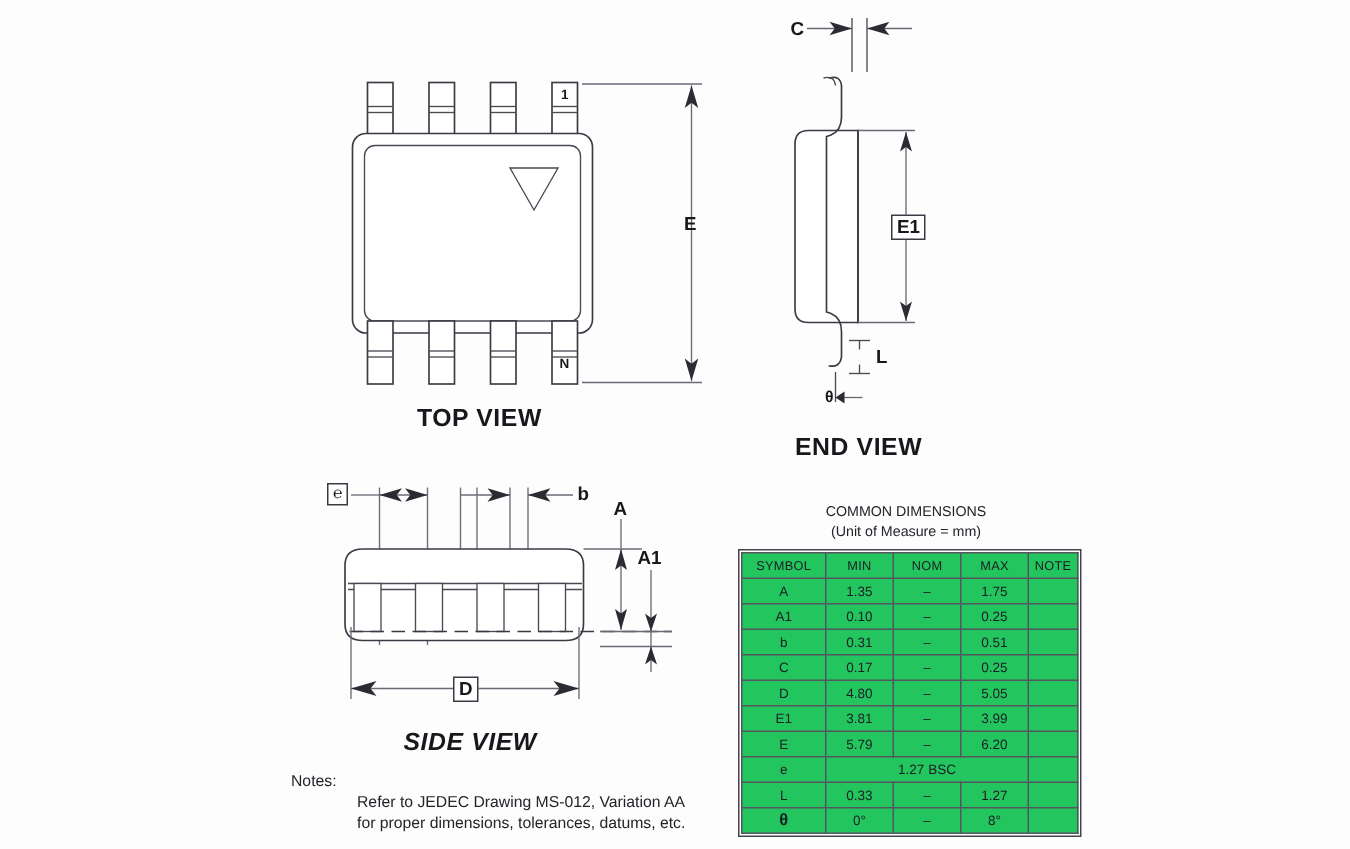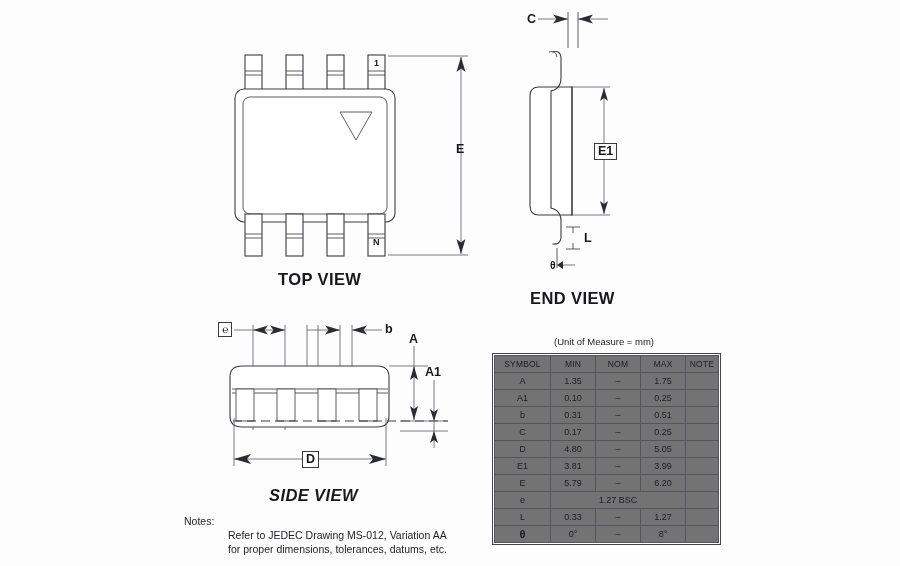--- a/index.html
+++ b/index.html
@@ -75,21 +75,21 @@
     padding: 1px 3px;
   }
   .pin-num {
     font-size: 9px;
     font-weight: bold;
   }
 
   
   #notes {
     position: absolute;
-    left: 184px;
+    left: 194px;
     top: 515px;
     font-size: 10.5px;
     line-height: 1.32;
     color: #23232a;
     font-family: "Liberation Sans", sans-serif;
   }
   #notes .notes-row { display: flex; }
   #notes .notes-key {
     width: 44px;
     flex: none;
@@ -109,21 +109,21 @@
     font-size: 9.5px;
     color: #23232a;
     line-height: 1.35;
     margin-bottom: 4px;
     font-family: "Liberation Sans", sans-serif;
   }
   table.dims {
     border-collapse: collapse;
     width: 224px;
     table-layout: fixed;
-    background: #737373;
+    background: #22c55e;
   }
   table.dims td, table.dims th {
     border: 1px solid #55555f;
     font-size: 9px;
     text-align: center;
     height: 16px;
     padding: 0;
     font-weight: normal;
     color: #1d1d24;
     font-family: "Liberation Sans", sans-serif;
@@ -335,20 +335,21 @@
       <span class="notes-body">Refer to JEDEC Drawing MS-012, Variation AA</span>
     </div>
     <div class="notes-row">
       <span class="notes-key"></span>
       <span class="notes-body">for proper dimensions, tolerances, datums, etc.</span>
     </div>
   </div>
 
   <div id="table-wrap">
     <div id="table-title">
+      <div>COMMON DIMENSIONS</div>
       <div>(Unit of Measure = mm)</div>
     </div>
     <div class="outer-border">
       <table class="dims">
         <colgroup>
           <col class="c-sym">
             <col class="c-min">
             <col class="c-nom">
             <col class="c-max">
             <col class="c-note">

